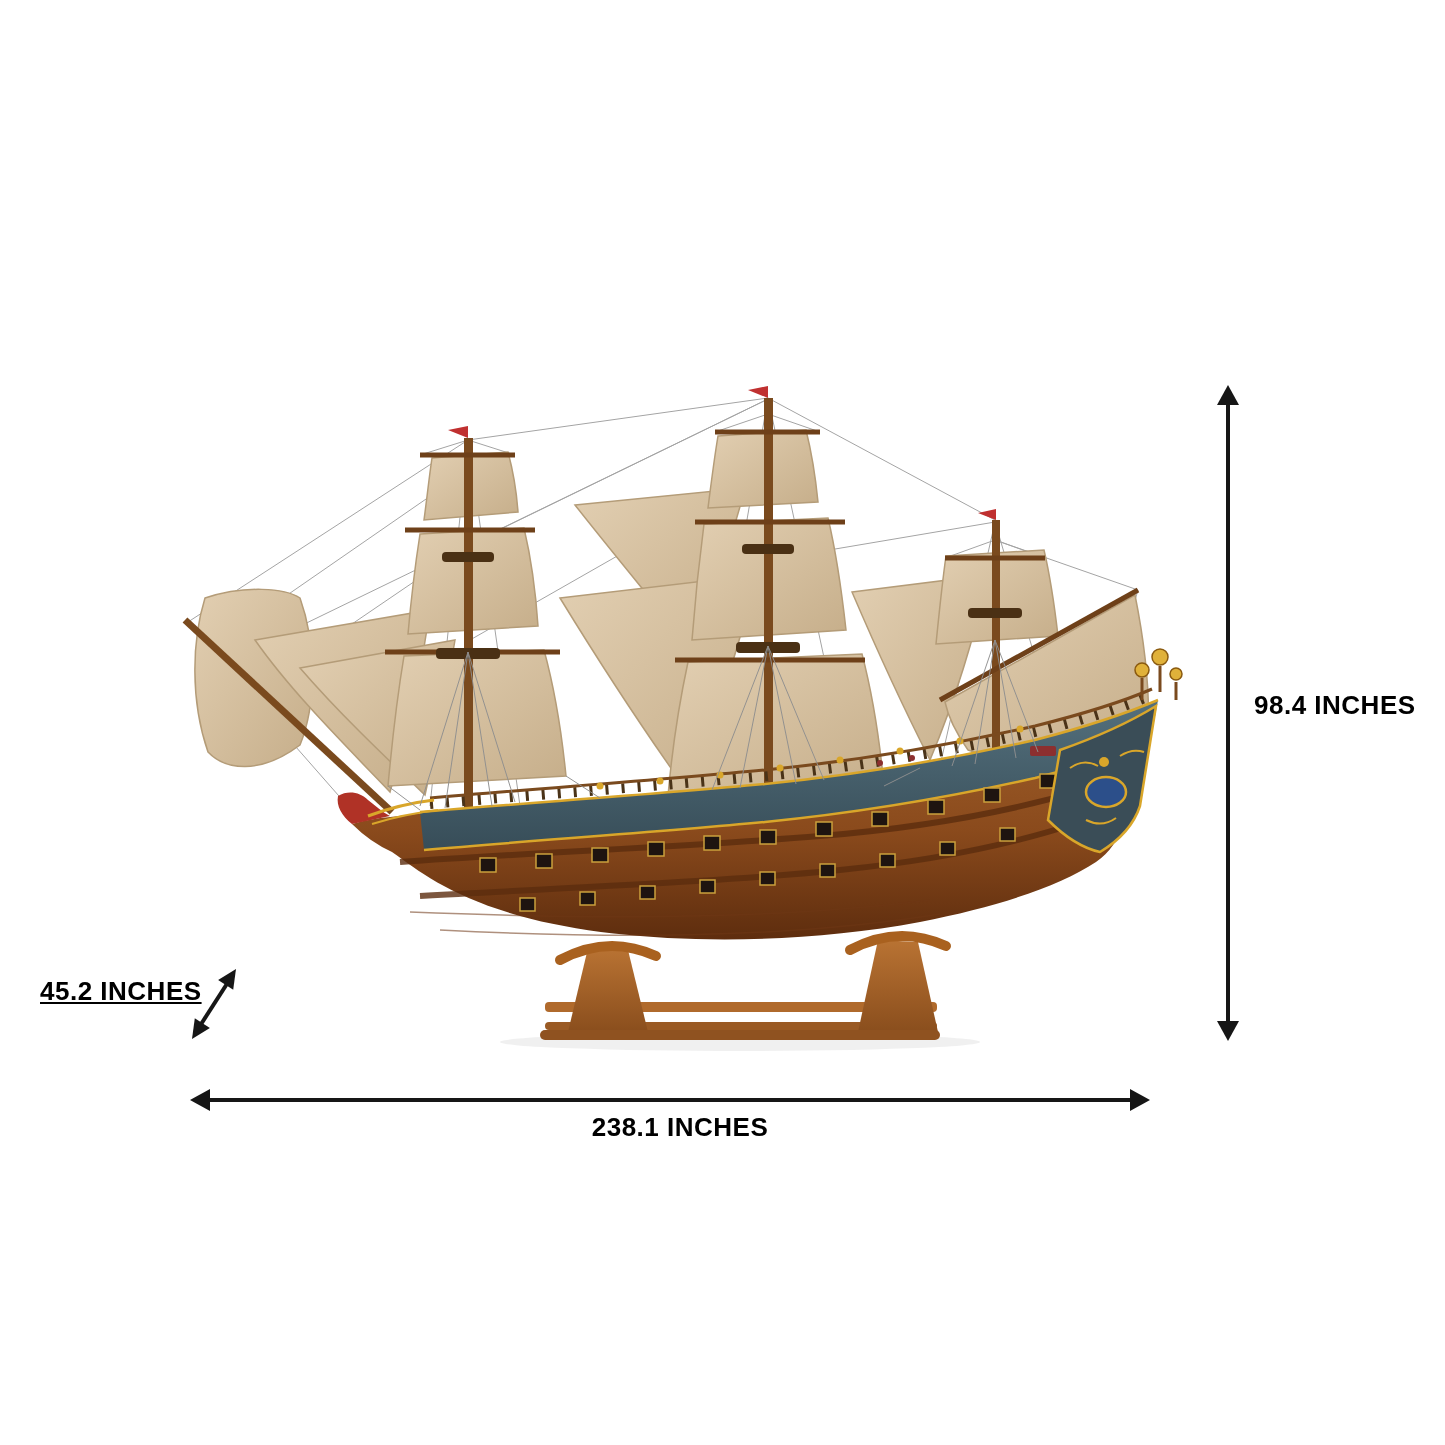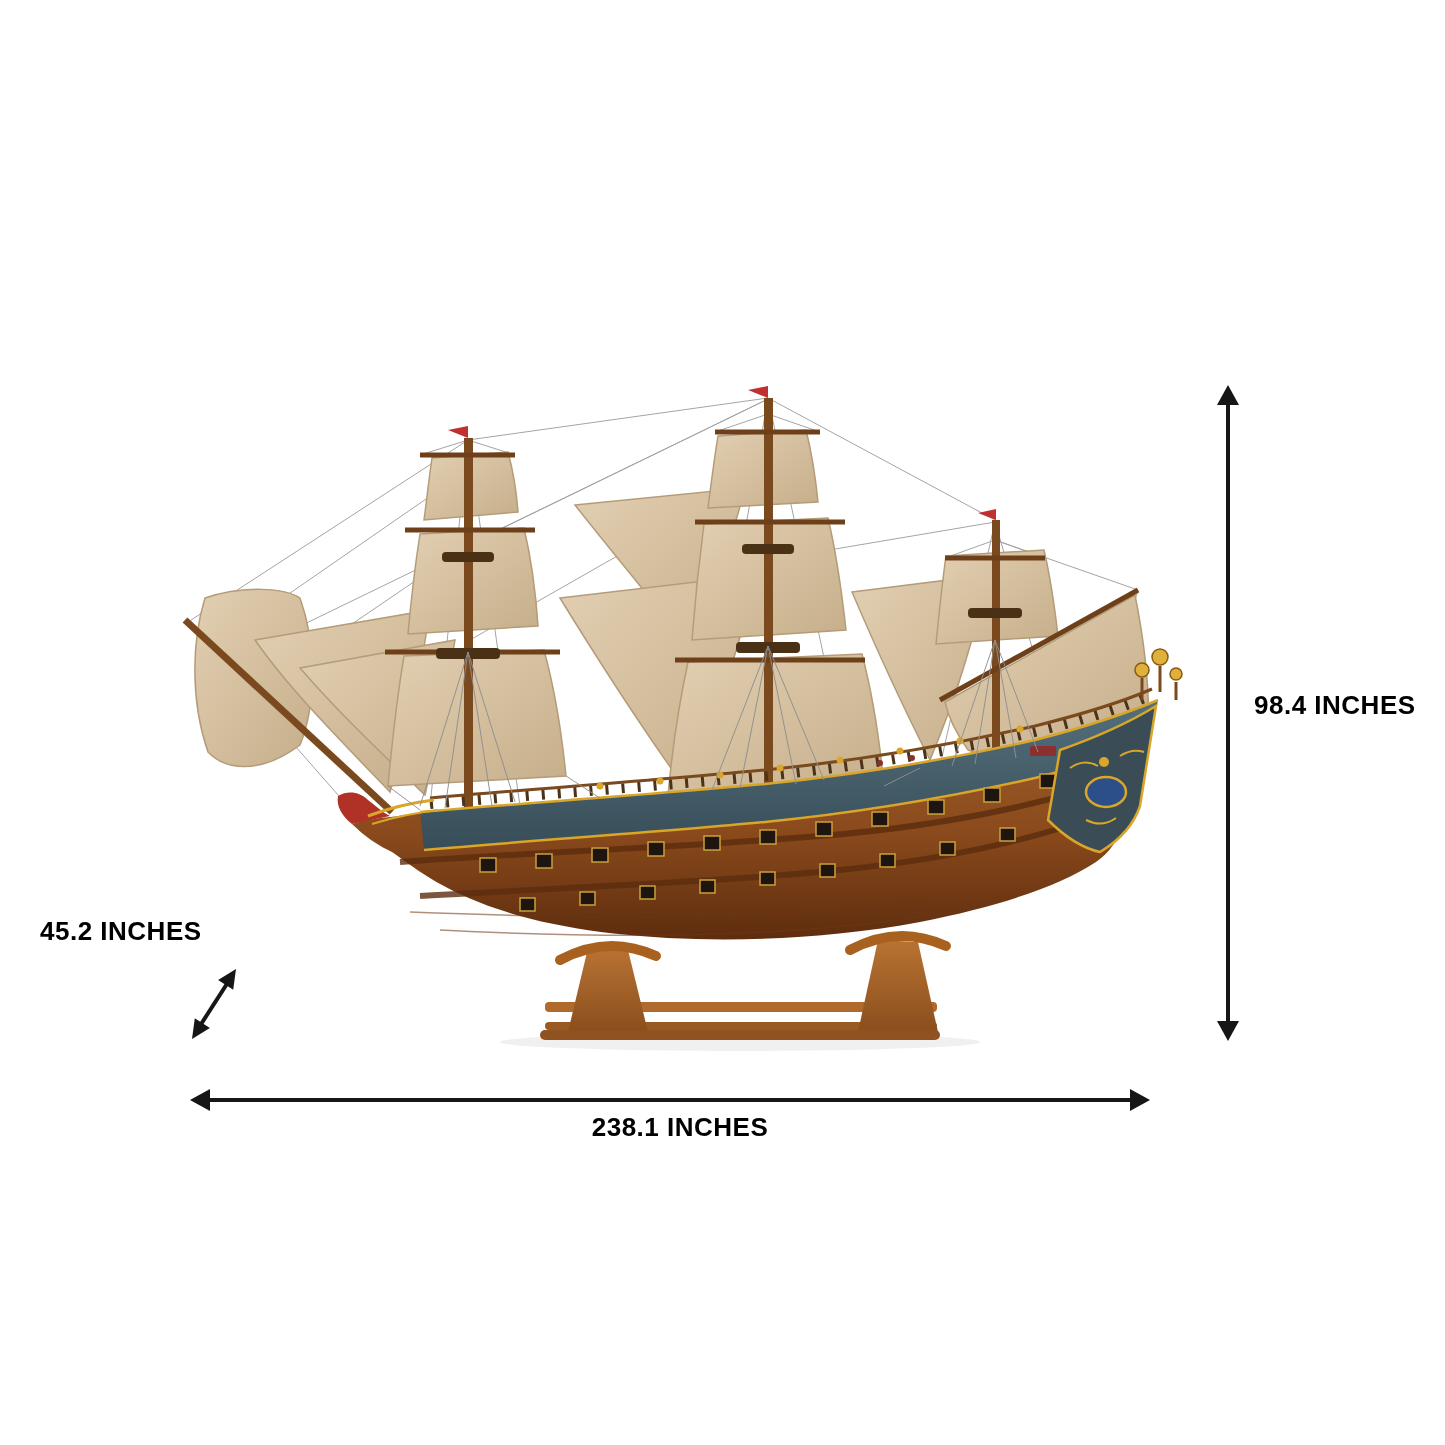--- a/index.html
+++ b/index.html
@@ -263,15 +263,15 @@
     <polygon points="2,20 22,9 22,31" fill="#161616"></polygon>
     <polygon points="962,20 942,9 942,31" fill="#161616"></polygon>
   </svg>
   <div class="dim-label center" style="left:560px;top:1112px;width:240px;">238.1 INCHES</div>
 
   <svg class="dim-arrow" style="left:182px;top:962px;" width="64" height="84">
     <line x1="14" y1="70" x2="50" y2="14" stroke="#161616" stroke-width="4"></line>
     <polygon points="0,0 -9,19 9,19" fill="#161616" transform="translate(54,7) rotate(33)"></polygon>
     <polygon points="0,0 -9,19 9,19" fill="#161616" transform="translate(10,77) rotate(213)"></polygon>
   </svg>
-  <div class="dim-label right" style="left:40px;top:916px;width:152px;">45.2 INCHES</div>
+  <div class="dim-label right" style="left:40px;top:976px;width:152px;text-decoration:underline;">45.2 INCHES</div>
 
 </div>
 
 </body></html>

